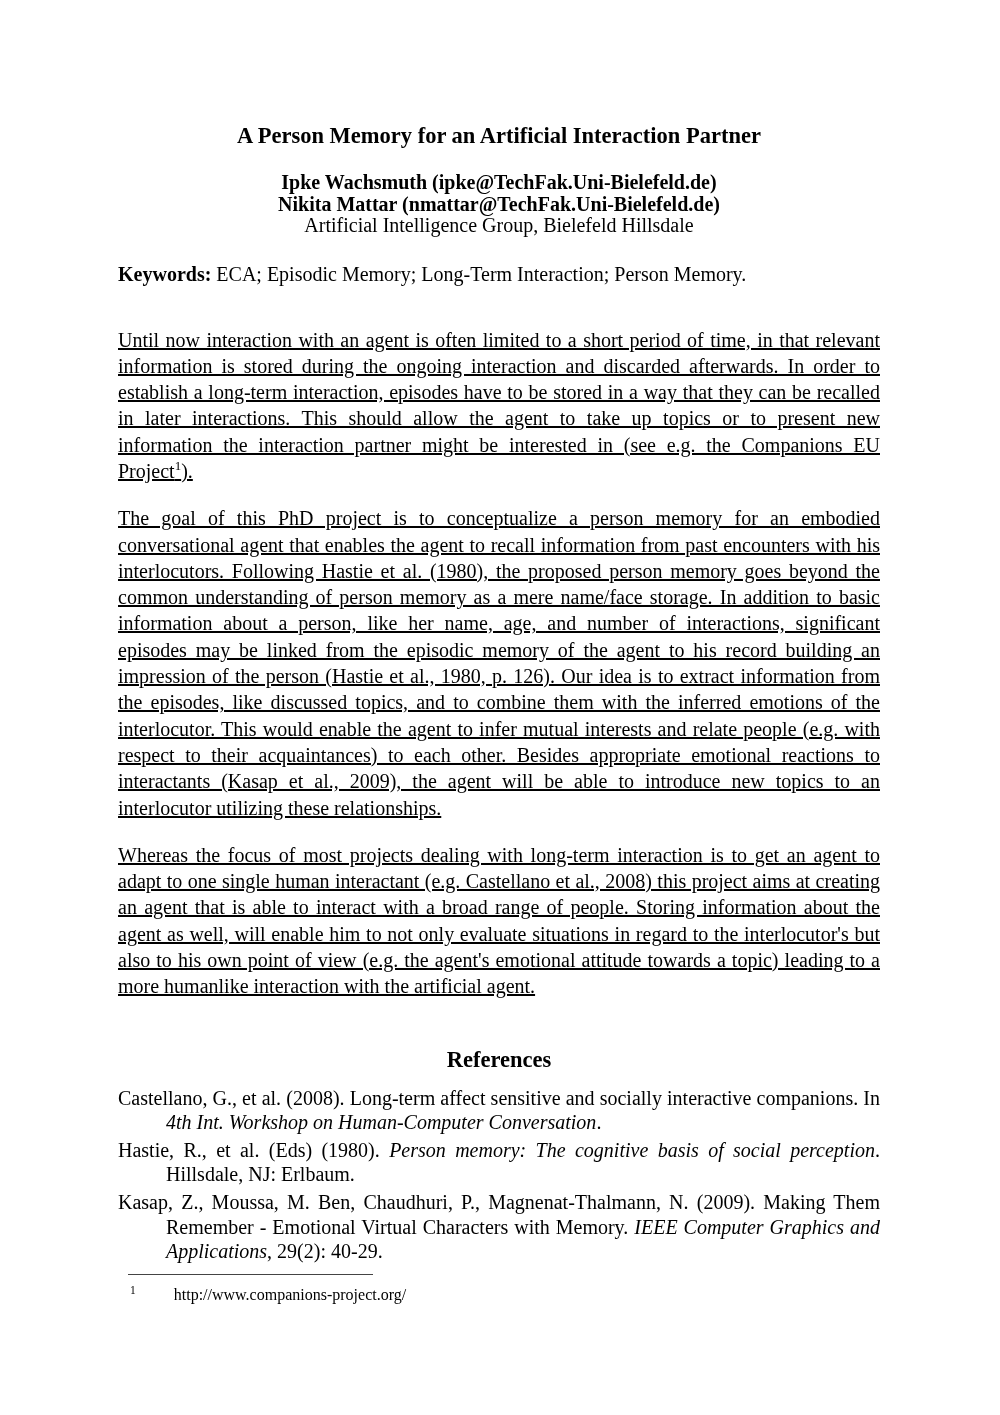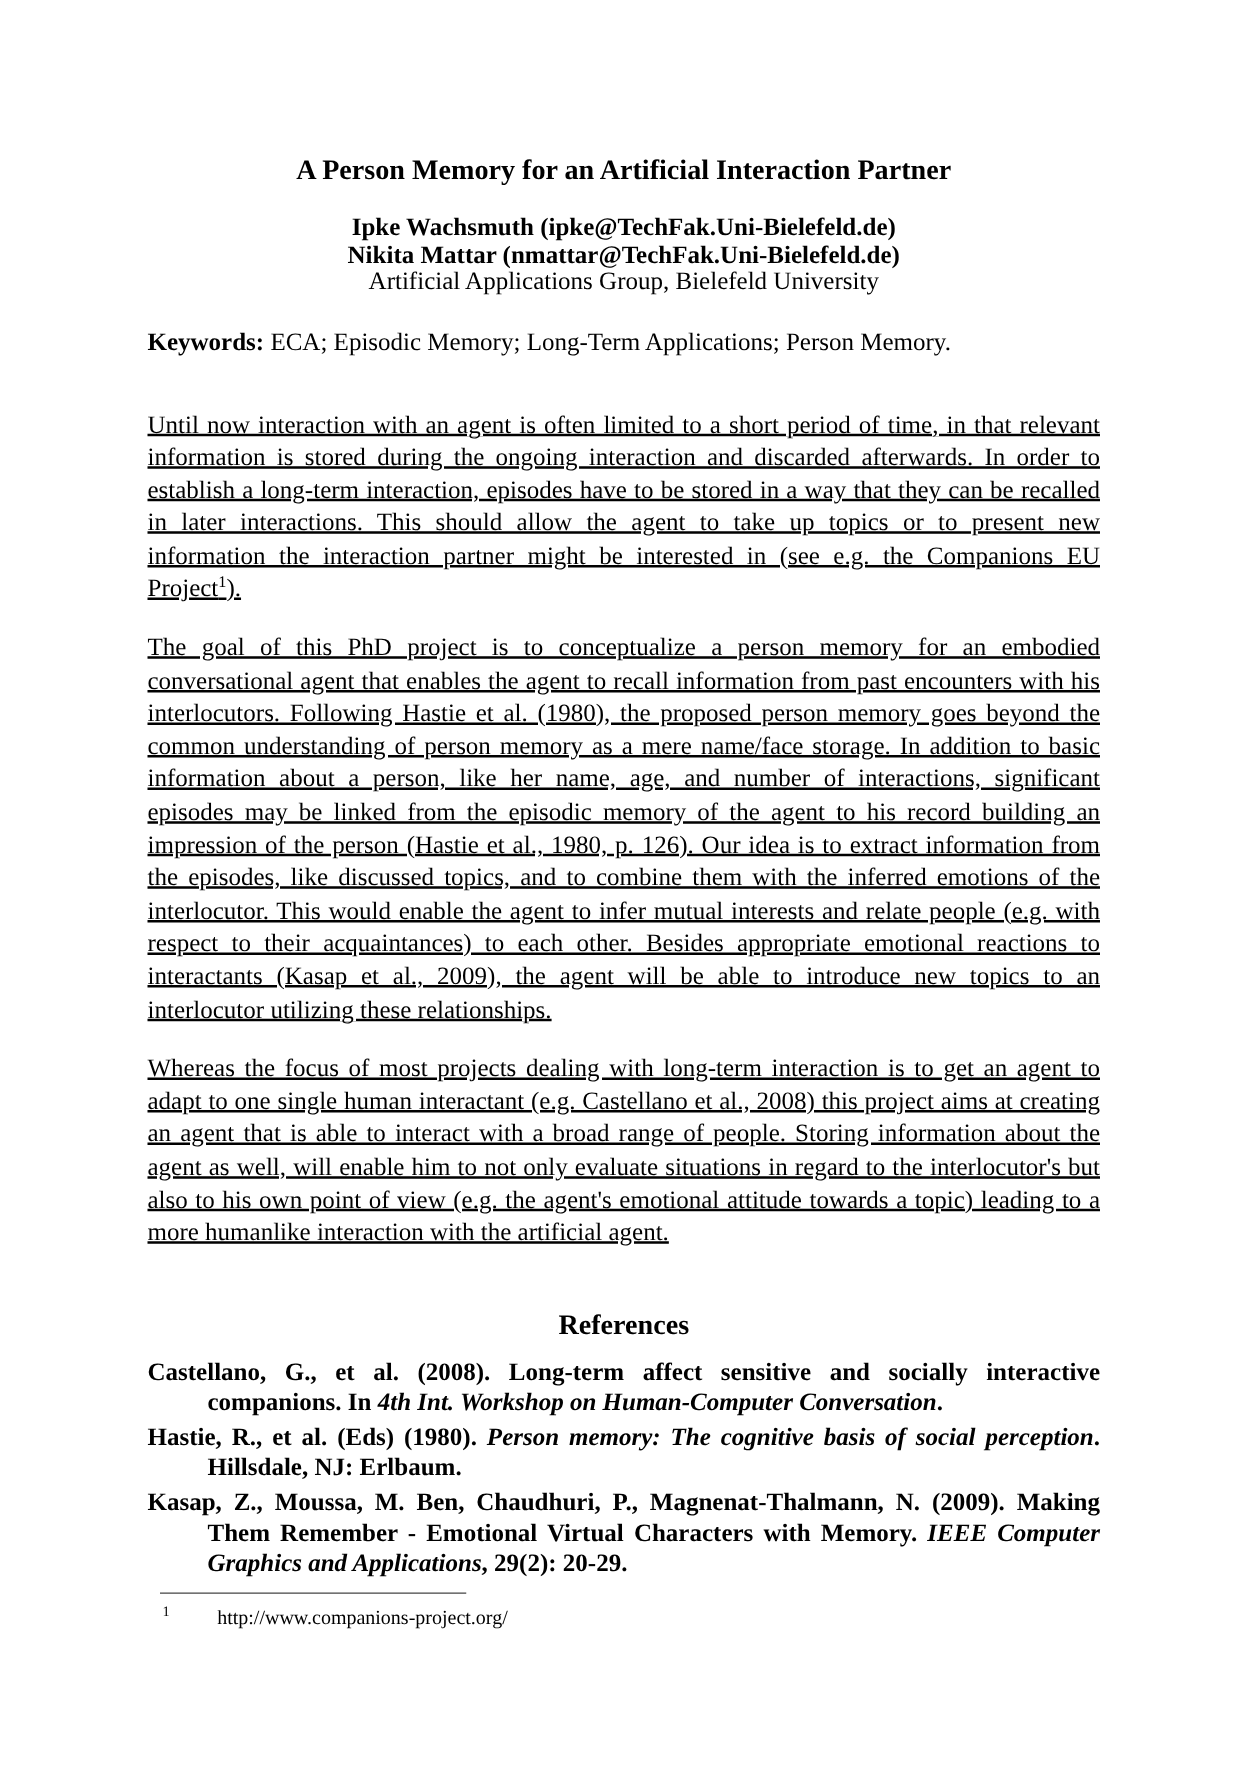--- a/index.html
+++ b/index.html
@@ -54,21 +54,21 @@
     line-height: 0;
     vertical-align: super;
   }
   .refs-heading {
     margin-top: 46px;
     text-align: center;
     font-size: 22.5px;
     font-weight: bold;
     line-height: 27px;
   }
-  .refs-block { margin-top: 13px; font-weight: bold; }
+  .refs-block { margin-top: 13px; }
   .ref-item {
     font-size: 20px;
     line-height: 24.2px;
     text-align: justify;
     padding-left: 48px;
     text-indent: -48px;
     margin-bottom: 4px;
   }
   .ref-italic { font-style: italic; }
   .footnote-block { margin-top: 11px; }
@@ -94,39 +94,39 @@
 <body>
 
 <div class="page">
   <div class="content">
 
     <h1 class="doc-title">A Person Memory for an Artificial Interaction Partner</h1>
 
     <div class="authors-block">
       <div class="author-line">Ipke Wachsmuth (ipke@TechFak.Uni-Bielefeld.de)</div>
       <div class="author-line">Nikita Mattar (nmattar@TechFak.Uni-Bielefeld.de)</div>
-      <div class="affiliation-line">Artificial Applications Group, Bielefeld University</div>
+      <div class="affiliation-line">Artificial Intelligence Group, Bielefeld Hillsdale</div>
     </div>
 
     <div class="keywords-line">
-      <span class="keywords-label">Keywords:</span><span> ECA; Episodic Memory; Long-Term Applications; Person Memory.</span>
+      <span class="keywords-label">Keywords:</span><span> ECA; Episodic Memory; Long-Term Interaction; Person Memory.</span>
     </div>
 
     <div class="body-block">
       <p class="para"><span>Until now interaction with an agent is often limited to a short period of time, in that relevant information is stored during the ongoing interaction and discarded afterwards. In order to establish a long-term interaction, episodes have to be stored in a way that they can be recalled in later interactions. This should allow the agent to take up topics or to present new information the interaction partner might be interested in (see e.g. the Companions EU Project</span><sup class="fn-mark">1</sup><span>).</span></p>
       <p class="para">The goal of this PhD project is to conceptualize a person memory for an embodied conversational agent that enables the agent to recall information from past encounters with his interlocutors. Following Hastie et al. (1980), the proposed person memory goes beyond the common understanding of person memory as a mere name/face storage. In addition to basic information about a person, like her name, age, and number of interactions, significant episodes may be linked from the episodic memory of the agent to his record building an impression of the person (Hastie et al., 1980, p. 126). Our idea is to extract information from the episodes, like discussed topics, and to combine them with the inferred emotions of the interlocutor. This would enable the agent to infer mutual interests and relate people (e.g. with respect to their acquaintances) to each other. Besides appropriate emotional reactions to interactants (Kasap et al., 2009), the agent will be able to introduce new topics to an interlocutor utilizing these relationships.</p>
       <p class="para">Whereas the focus of most projects dealing with long-term interaction is to get an agent to adapt to one single human interactant (e.g. Castellano et al., 2008) this project aims at creating an agent that is able to interact with a broad range of people. Storing information about the agent as well, will enable him to not only evaluate situations in regard to the interlocutor's but also to his own point of view (e.g. the agent's emotional attitude towards a topic) leading to a more humanlike interaction with the artificial agent.</p>
     </div>
 
     <h2 class="refs-heading">References</h2>
 
     <div class="refs-block">
       <p class="ref-item"><span>Castellano, G., et al. (2008). Long-term affect sensitive and socially interactive companions. In </span><span class="ref-italic">4th Int. Workshop on Human-Computer Conversation</span><span>.</span></p>
       <p class="ref-item"><span>Hastie, R., et al. (Eds) (1980). </span><span class="ref-italic">Person memory: The cognitive basis of social perception</span><span>. Hillsdale, NJ: Erlbaum.</span></p>
-      <p class="ref-item"><span>Kasap, Z., Moussa, M. Ben, Chaudhuri, P., Magnenat-Thalmann, N. (2009). Making Them Remember - Emotional Virtual Characters with Memory. </span><span class="ref-italic">IEEE Computer Graphics and Applications</span><span>, 29(2): 20-29.</span></p>
+      <p class="ref-item"><span>Kasap, Z., Moussa, M. Ben, Chaudhuri, P., Magnenat-Thalmann, N. (2009). Making Them Remember - Emotional Virtual Characters with Memory. </span><span class="ref-italic">IEEE Computer Graphics and Applications</span><span>, 29(2): 40-29.</span></p>
     </div>
 
     <div class="footnote-block">
       <div class="footnote-rule"></div>
       <div class="footnote-line">
         <sup class="footnote-marker">1</sup><span class="footnote-text">http://www.companions-project.org/</span>
       </div>
     </div>
 
   </div>

